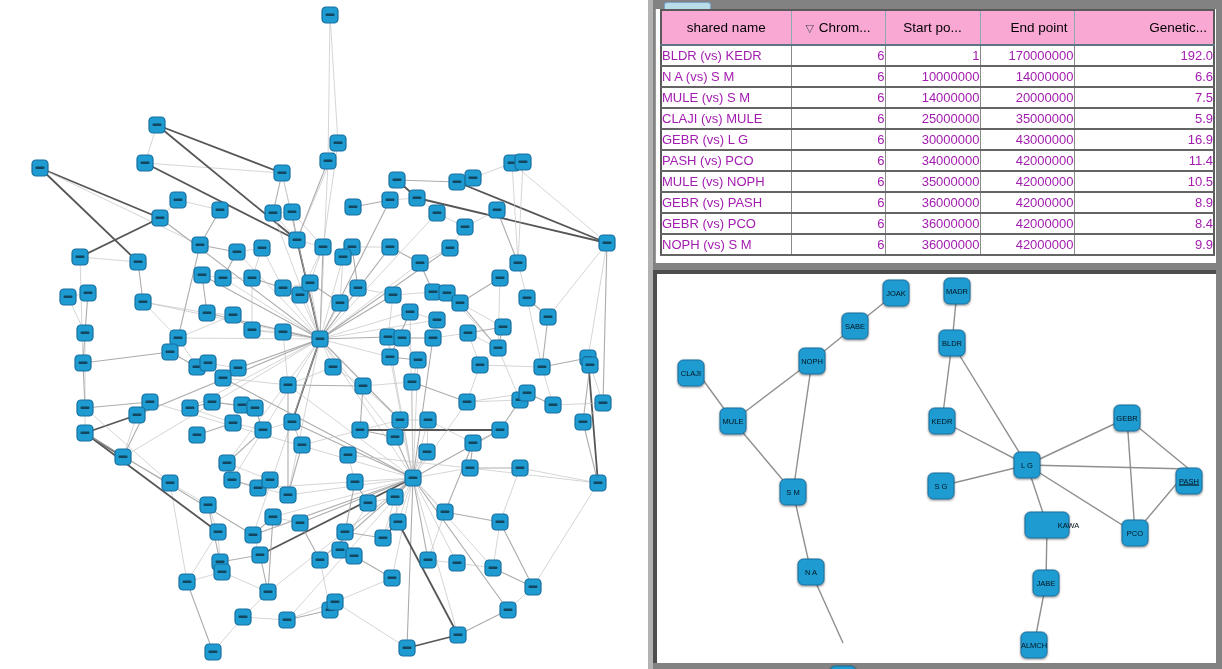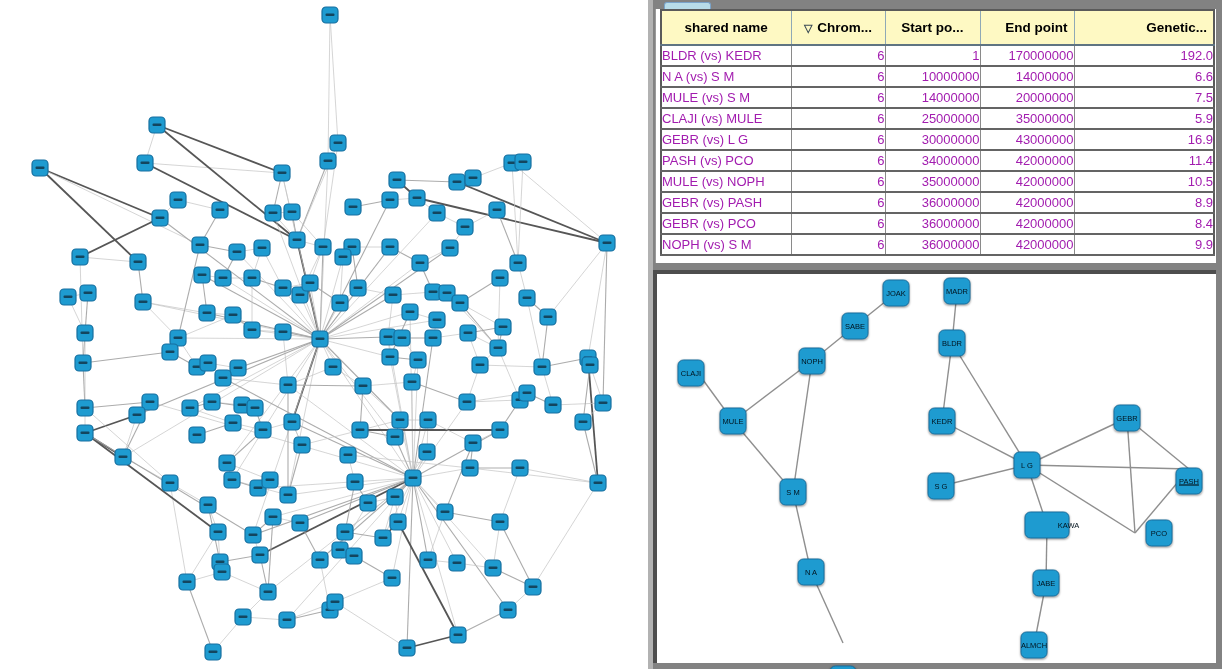--- a/index.html
+++ b/index.html
@@ -14,21 +14,21 @@
     position:absolute;left:664px;top:2px;width:45px;height:7px;
     background:#b8dce8;border:1px solid #7aa3c9;border-bottom:none;
     border-radius:3px 3px 0 0;
   }
   .table-wrap{
     position:absolute;left:655px;top:9px;width:561px;height:254px;
     background:#ffffff;border-left:1px solid #9a9a9a;padding-left:4px;box-sizing:border-box;
   }
   table.attr{border-collapse:collapse;table-layout:fixed;border:2px solid #5a5a5a;}
   table.attr th{
-    background:#fef9c3;color:#000;font-weight:700;font-size:13.5px;height:31px;
+    background:#f9a8d4;color:#000;font-weight:400;font-size:13.5px;height:31px;
     border-right:1px solid #8fa9b6;border-bottom:2px solid #5f7482;text-align:center;
     overflow:hidden;white-space:nowrap;
   }
   table.attr th.th-right{text-align:right;padding-right:6px;}
   table.attr td{
     background:#fff;color:#a21caf;font-size:13px;height:19px;
     border-right:1px solid #8a8a8a;border-bottom:2px solid #646464;
     overflow:hidden;white-space:nowrap;padding:0;
   }
   td.c-name{text-align:left;padding-left:5px;}
@@ -860,21 +860,21 @@
         </div>
         <div class="sn-node" style="left: 284px; top: 212px;">
           <span class="sn-label">S G</span>
         </div>
         <div class="sn-node" style="left: 532px; top: 207px; text-decoration: underline;">
           <span class="sn-label">PASH</span>
         </div>
         <div class="sn-node" style="left: 390px; top: 251px; padding-left: 43px;">
           <span class="sn-label">KAWA</span>
         </div>
-        <div class="sn-node" style="left: 502px; top: 259px;">
+        <div class="sn-node" style="left: 478px; top: 259px;">
           <span class="sn-label">PCO</span>
         </div>
         <div class="sn-node" style="left: 136px; top: 218px;">
           <span class="sn-label">S M</span>
         </div>
         <div class="sn-node" style="left: 154px; top: 298px;">
           <span class="sn-label">N A</span>
         </div>
         <div class="sn-node" style="left: 186px; top: 369px; margin-top: 36px;">
           <span class="sn-label">MIWE</span>

